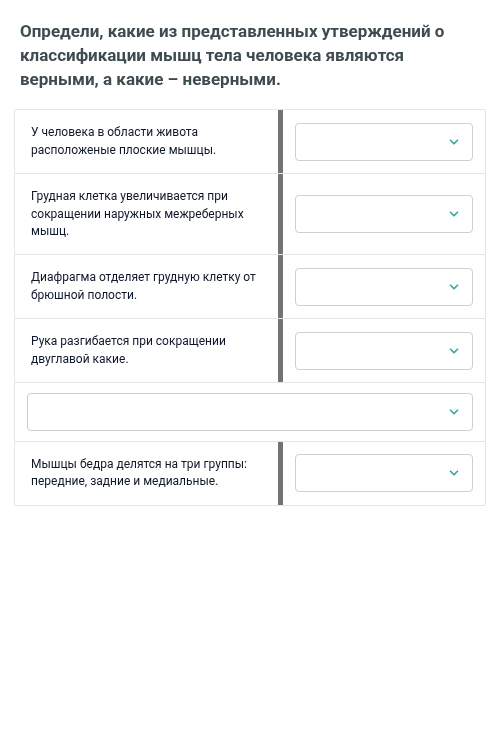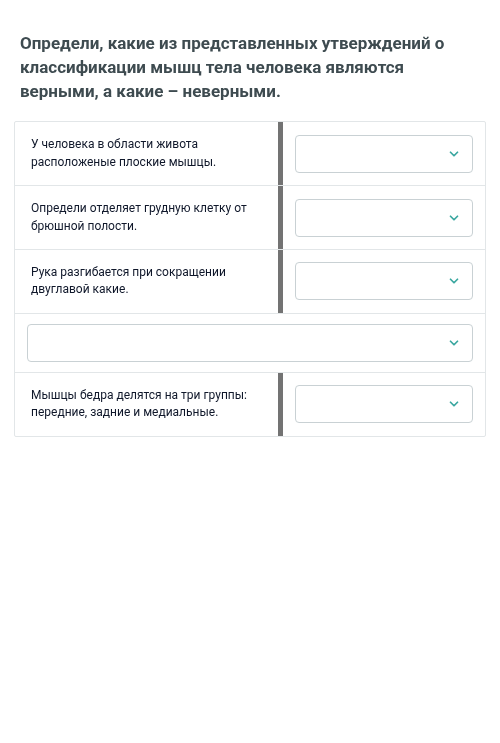--- a/index.html
+++ b/index.html
@@ -7,21 +7,21 @@
       margin: 0;
       padding: 0;
     }
     body {
       font-family: -apple-system, BlinkMacSystemFont, "Segoe UI", Roboto, "Helvetica Neue", Arial, sans-serif;
       background: #ffffff;
       width: 500px;
       color: #4a5a5f;
     }
     .container {
-      padding: 32px 14px;
+      padding: 20px 14px;
     }
     .question-title {
       font-size: 17px;
       font-weight: 700;
       color: #3e4b50;
       line-height: 1.4;
       margin-bottom: 18px;
       padding: 0 6px;
     }
     .table {
@@ -87,23 +87,35 @@
         <div class="dropdown">
           <span class="chevron">
             <svg viewBox="0 0 24 24" fill="none" stroke="#3aa7a0" stroke-width="3" stroke-linecap="round" stroke-linejoin="round">
                 <polyline points="6 9 12 15 18 9"></polyline>
               </svg>
           </span>
         </div>
       </div>
     </div>
 
+    <div class="row">
+      <div class="cell-text">Грудная клетка увеличивается при сокращении наружных межреберных мышц.</div>
+      <div class="cell-select">
+        <div class="dropdown">
+          <span class="chevron">
+            <svg viewBox="0 0 24 24" fill="none" stroke="#3aa7a0" stroke-width="3" stroke-linecap="round" stroke-linejoin="round">
+                <polyline points="6 9 12 15 18 9"></polyline>
+              </svg>
+          </span>
+        </div>
+      </div>
+    </div>
 
     <div class="row">
-      <div class="cell-text">Определи отделяет грудную клетку от брюшной полости.</div>
+      <div class="cell-text">Диафрагма отделяет грудную клетку от брюшной полости.</div>
       <div class="cell-select">
         <div class="dropdown">
           <span class="chevron">
             <svg viewBox="0 0 24 24" fill="none" stroke="#3aa7a0" stroke-width="3" stroke-linecap="round" stroke-linejoin="round">
                 <polyline points="6 9 12 15 18 9"></polyline>
               </svg>
           </span>
         </div>
       </div>
     </div>

